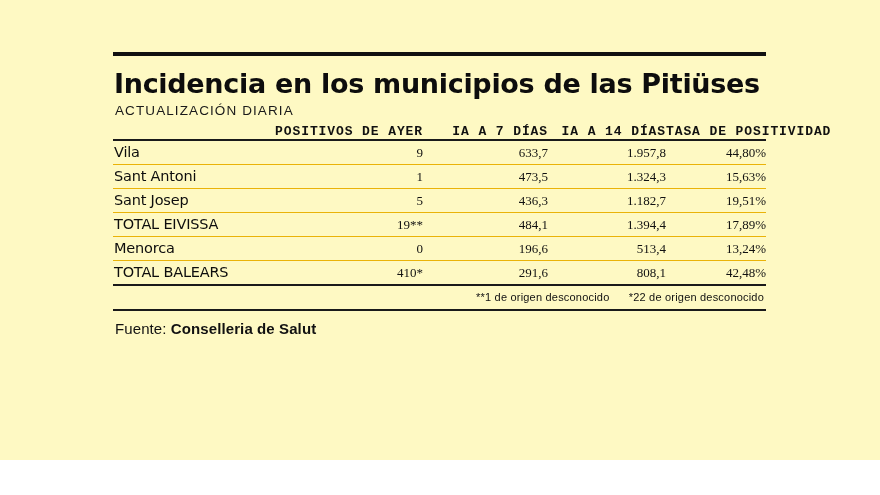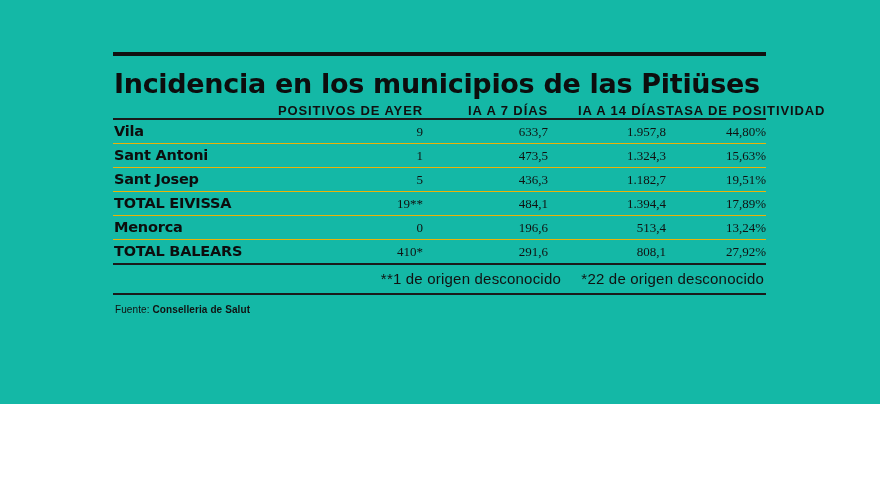--- a/index.html
+++ b/index.html
@@ -10,22 +10,22 @@
   body {
     width: 880px;
     height: 495px;
     font-family: "Liberation Sans", sans-serif;
     color: #000000;
     overflow: hidden;
   }
   .page {
     position: relative;
     width: 880px;
-    height: 404px;
-    background: #14b8a6;
+    height: 460px;
+    background: #fef9c3;
     box-sizing: border-box;
   }
   .content {
     position: absolute;
     left: 113px;
     top: 52px;
     width: 653px;
   }
   .rule-top {
     height: 4px;
@@ -53,21 +53,21 @@
     border-collapse: collapse;
     width: 100%;
     table-layout: fixed;
   }
   table.data th, table.data td {
     padding: 0;
     font-size: 13px;
     vertical-align: bottom;
   }
   thead th {
-    font-family: Liberation Sans, sans-serif;
+    font-family: Liberation Mono, monospace;
     font-weight: bold;
     font-size: 10.5px;
     letter-spacing: 0.9px;
     color: #111111;
     padding-bottom: 5px;
     text-align: right;
     white-space: nowrap;
   }
   thead th.col-name {
     text-align: left;
@@ -78,59 +78,59 @@
     line-height: 23px;
     font-family: "Liberation Serif", serif;
     font-size: 15px;
     text-align: right;
     color: #111111;
     white-space: nowrap;
   }
   tbody td.name {
     text-align: left;
     font-family: "DejaVu Sans", sans-serif;
-    font-weight: bold;
+    font-weight: normal;
     font-size: 14.5px;
     letter-spacing: -0.2px;
     color: #0d0d0d;
     padding-left: 1px;
   }
   tbody tr.total td.name {
     font-family: "DejaVu Sans", sans-serif;
-    font-weight: bold;
+    font-weight: normal;
     margin-left: 8px;
   }
   tbody tr:first-child td {
     border-top: 2px solid #1a1a1a;
   }
   .rule-bottom {
     height: 2px;
     background: #1a1a1a;
     width: 100%;
     margin-top: 0;
   }
   .notes {
     text-align: right;
     font-family: "Liberation Sans", sans-serif;
-    font-size: 15px;
+    font-size: 11px;
     color: #111111;
     padding: 5px 2px 6px 0;
     letter-spacing: 0.2px;
   }
   .notes span {
     margin-left: 16px;
   }
   .rule-foot {
     height: 2px;
     background: #1a1a1a;
     width: 100%;
   }
   .source {
     font-family: "Liberation Sans", sans-serif;
-    font-size: 10px;
+    font-size: 15px;
     color: #111111;
     padding-top: 9px;
     padding-left: 2px;
     letter-spacing: 0.1px;
   }
   .source b {
     font-weight: bold;
   }
   .col-name { width: 150px; }
   .col-pos  { width: 160px; }
@@ -140,20 +140,21 @@
 </style>
 </head>
 <body>
 
 <div class="page">
   <div class="content">
 
     <div class="rule-top"></div>
 
     <div class="title">Incidencia en los municipios de las Pitiüses</div>
+    <div class="subtitle">ACTUALIZACIÓN DIARIA</div>
 
     <table class="data">
       <colgroup>
         <col class="col-name">
           <col class="col-pos">
           <col class="col-ia7">
           <col class="col-ia14">
           <col class="col-tasa">
       </colgroup>
       <thead>
@@ -199,21 +200,21 @@
           <td>0</td>
           <td>196,6</td>
           <td>513,4</td>
           <td>13,24%</td>
         </tr>
         <tr class="total">
           <td class="name">TOTAL BALEARS</td>
           <td>410*</td>
           <td>291,6</td>
           <td>808,1</td>
-          <td>27,92%</td>
+          <td>42,48%</td>
         </tr>
       </tbody>
     </table>
 
     <div class="rule-bottom"></div>
 
     <div class="notes">
       <span>**1 de origen desconocido</span>
       <span>*22 de origen desconocido</span>
     </div>

